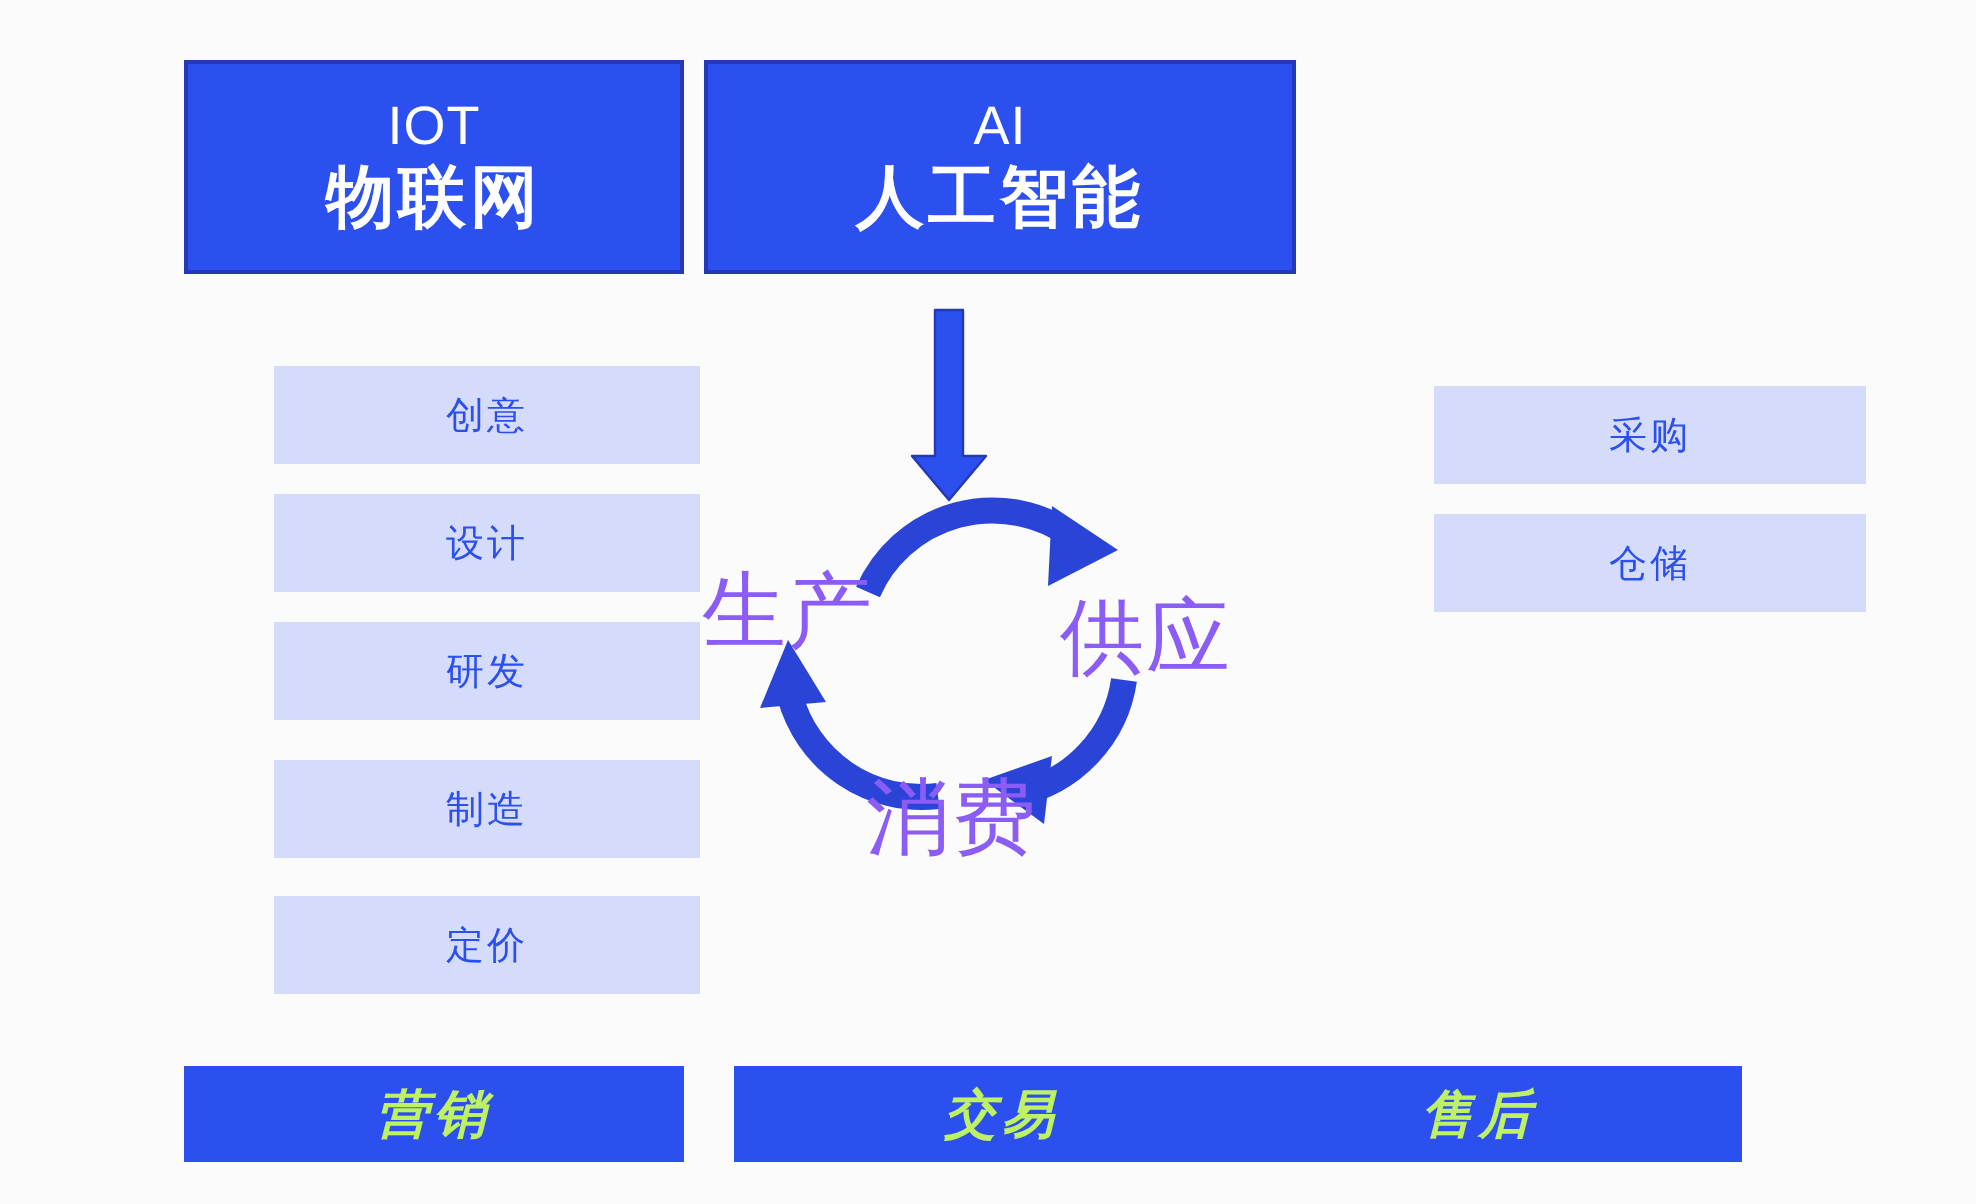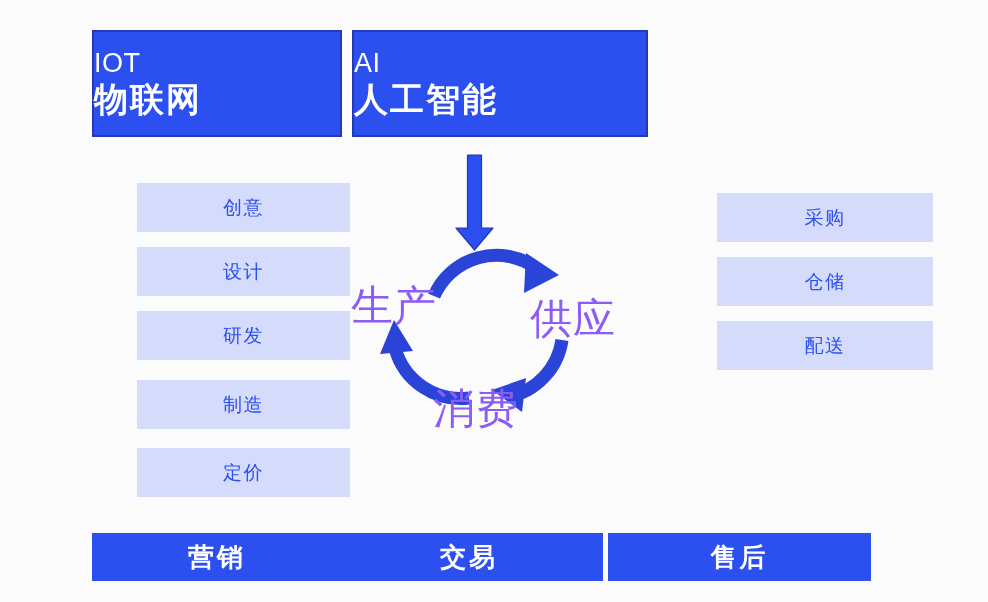--- a/index.html
+++ b/index.html
@@ -21,21 +21,21 @@
   
   .hdr-box {
     position: absolute;
     top: 30px;
     height: 107px;
     background: #2c4ff0;
     border: 2px solid #2438b8;
     box-sizing: border-box;
     display: flex;
     flex-direction: column;
-    align-items: flex-start;
+    align-items: center;
     justify-content: center;
     color: #ffffff;
     line-height: 1.18;
   }
   .hdr-en {
     font-size: 27px;
     font-weight: 400;
     letter-spacing: 0.5px;
     white-space: nowrap;
   }
@@ -70,29 +70,30 @@
 
   
   .foot-box {
     position: absolute;
     top: 533px;
     height: 48px;
     background: #2c4ff0;
     display: flex;
     align-items: center;
     justify-content: center;
-    color: #ffffff;
+    color: #bef264;
     font-size: 26px;
     font-weight: 700;
     letter-spacing: 3px;
     box-sizing: border-box;
     white-space: nowrap;
+    font-style: italic;
   }
   #foot-0 { left: 92px;  width: 250px; }
-  #foot-1 { left: 335px; width: 268px; }
+  #foot-1 { left: 367px; width: 268px; }
   #foot-2 { left: 608px; width: 263px; }
 
   
   #cycle {
     position: absolute;
     left: 340px;
     top: 140px;
     width: 300px;
     height: 300px;
   }
@@ -128,21 +129,20 @@
   </div>
 
   <div class="chip chip-left" style="top:183px">创意</div>
   <div class="chip chip-left" style="top:247px">设计</div>
   <div class="chip chip-left" style="top:311px">研发</div>
   <div class="chip chip-left" style="top:380px">制造</div>
   <div class="chip chip-left" style="top:448px">定价</div>
 
   <div class="chip chip-right" style="top:193px">采购</div>
   <div class="chip chip-right" style="top:257px">仓储</div>
-  <div class="chip chip-right" style="top:321px">配送</div>
 
   <div id="cycle">
     <svg id="cycle-svg" width="300" height="300" viewBox="0 0 300 300">
 
       <g>
         <path d="M127.5 15 L141.5 15 L141.5 88 L153 88 L134.5 110 L116 88 L127.5 88 Z" fill="#2c4ff0" stroke="#2438b8" stroke-width="1.2" stroke-linejoin="round"></path>
       </g>
 
       <g>
         <path d="M94 156

